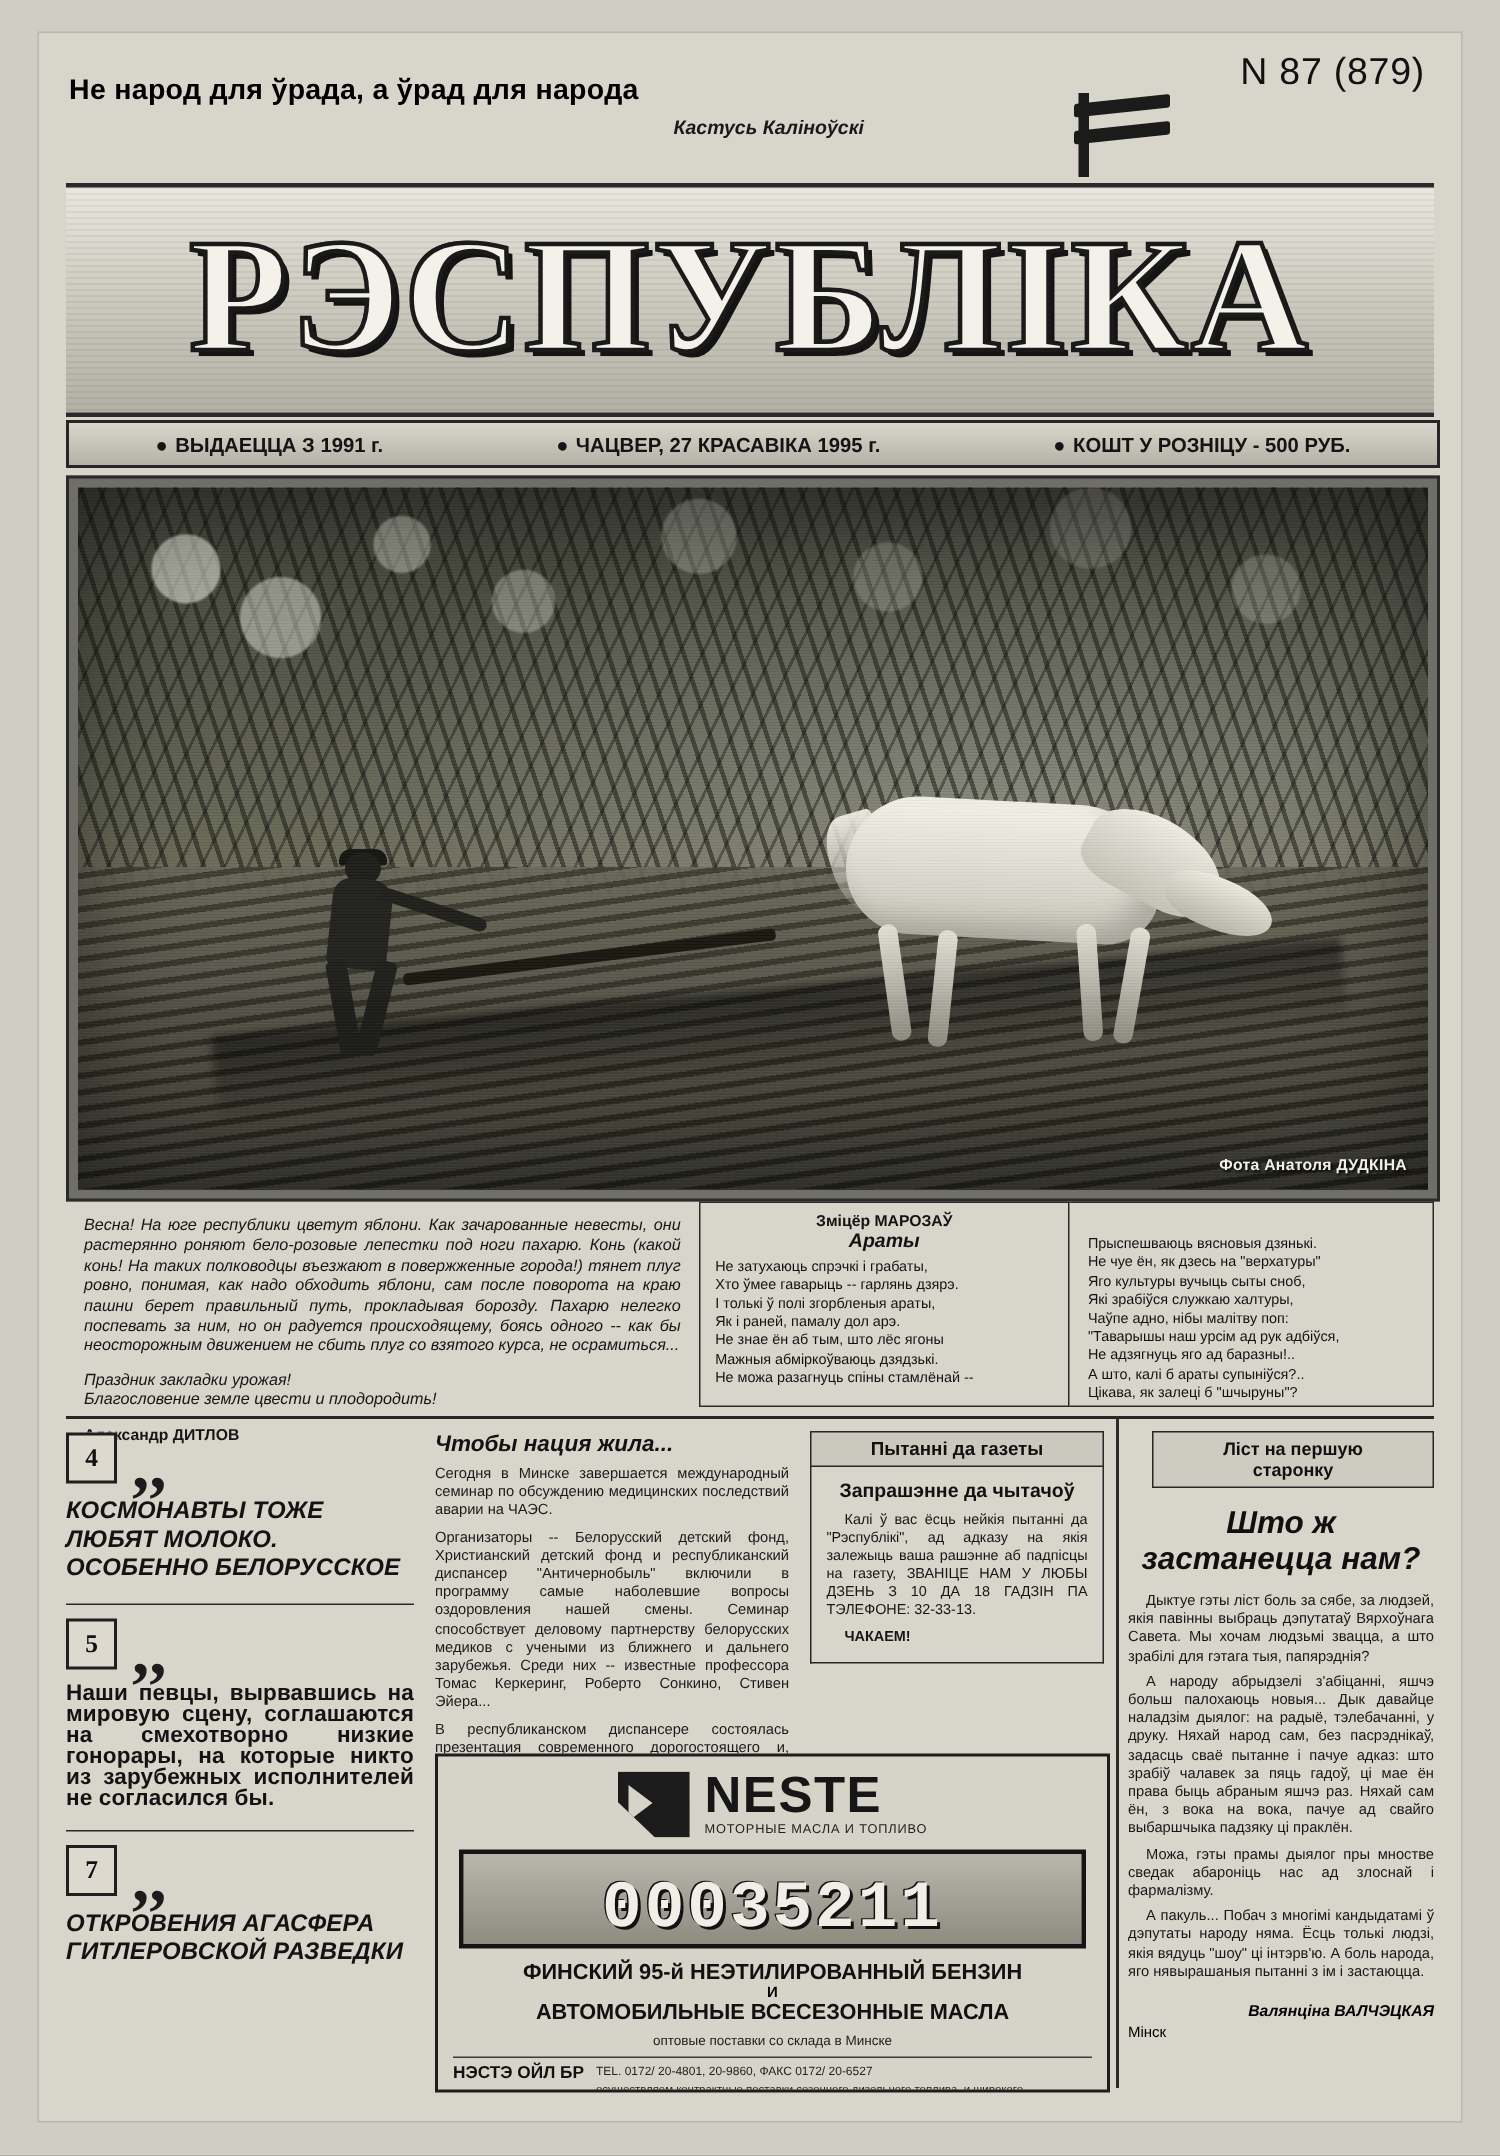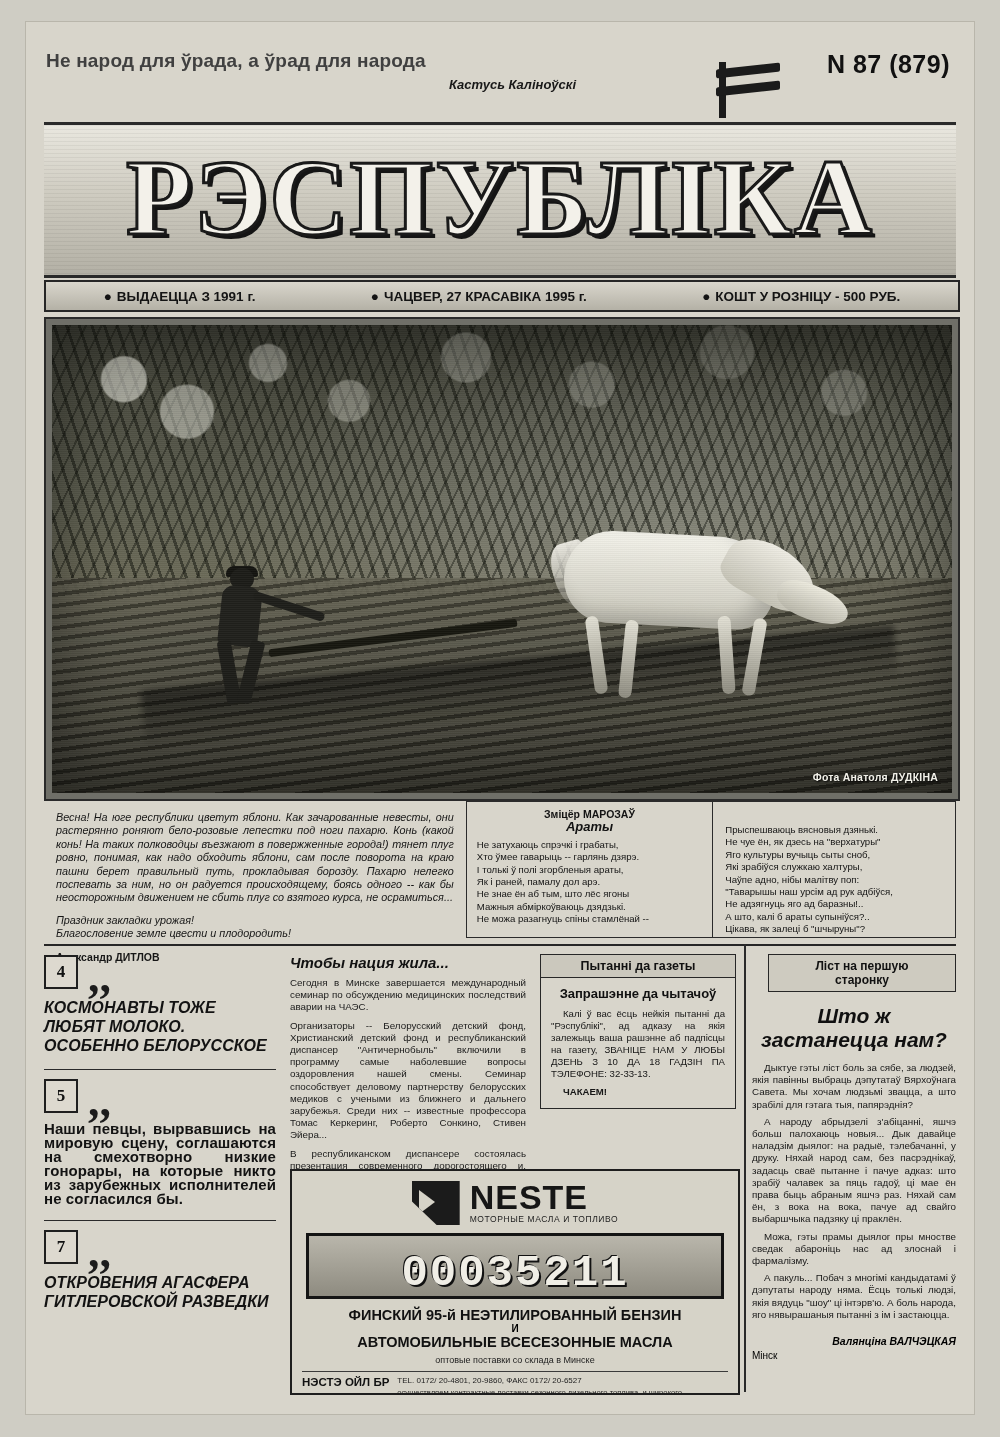--- a/index.html
+++ b/index.html
@@ -31,38 +31,38 @@
   
   .top-slogan {
     position: absolute;
     left: 20px;
     top: 28px;
     width: 700px;
   }
   .top-slogan .slogan {
     font-size: 19px;
     font-weight: bold;
-    color: #404040;
+    color: #000000;
     letter-spacing: .2px;
   }
   .top-slogan .author {
     margin-top: 5px;
     font-size: 13px;
     font-weight: bold;
     font-style: italic;
     color: #191919;
     text-align: right;
     padding-right: 170px;
   }
   .issue-no {
     position: absolute;
     right: 24px;
-    top: 28px;
+    top: 12px;
     font-size: 25px;
-    font-weight: bold;
+    font-weight: normal;
     color: #111;
     letter-spacing: .5px;
   }
   .flag-mark {
     position: absolute;
     left: 690px;
     top: 34px;
     width: 64px;
     height: 62px;
   }

